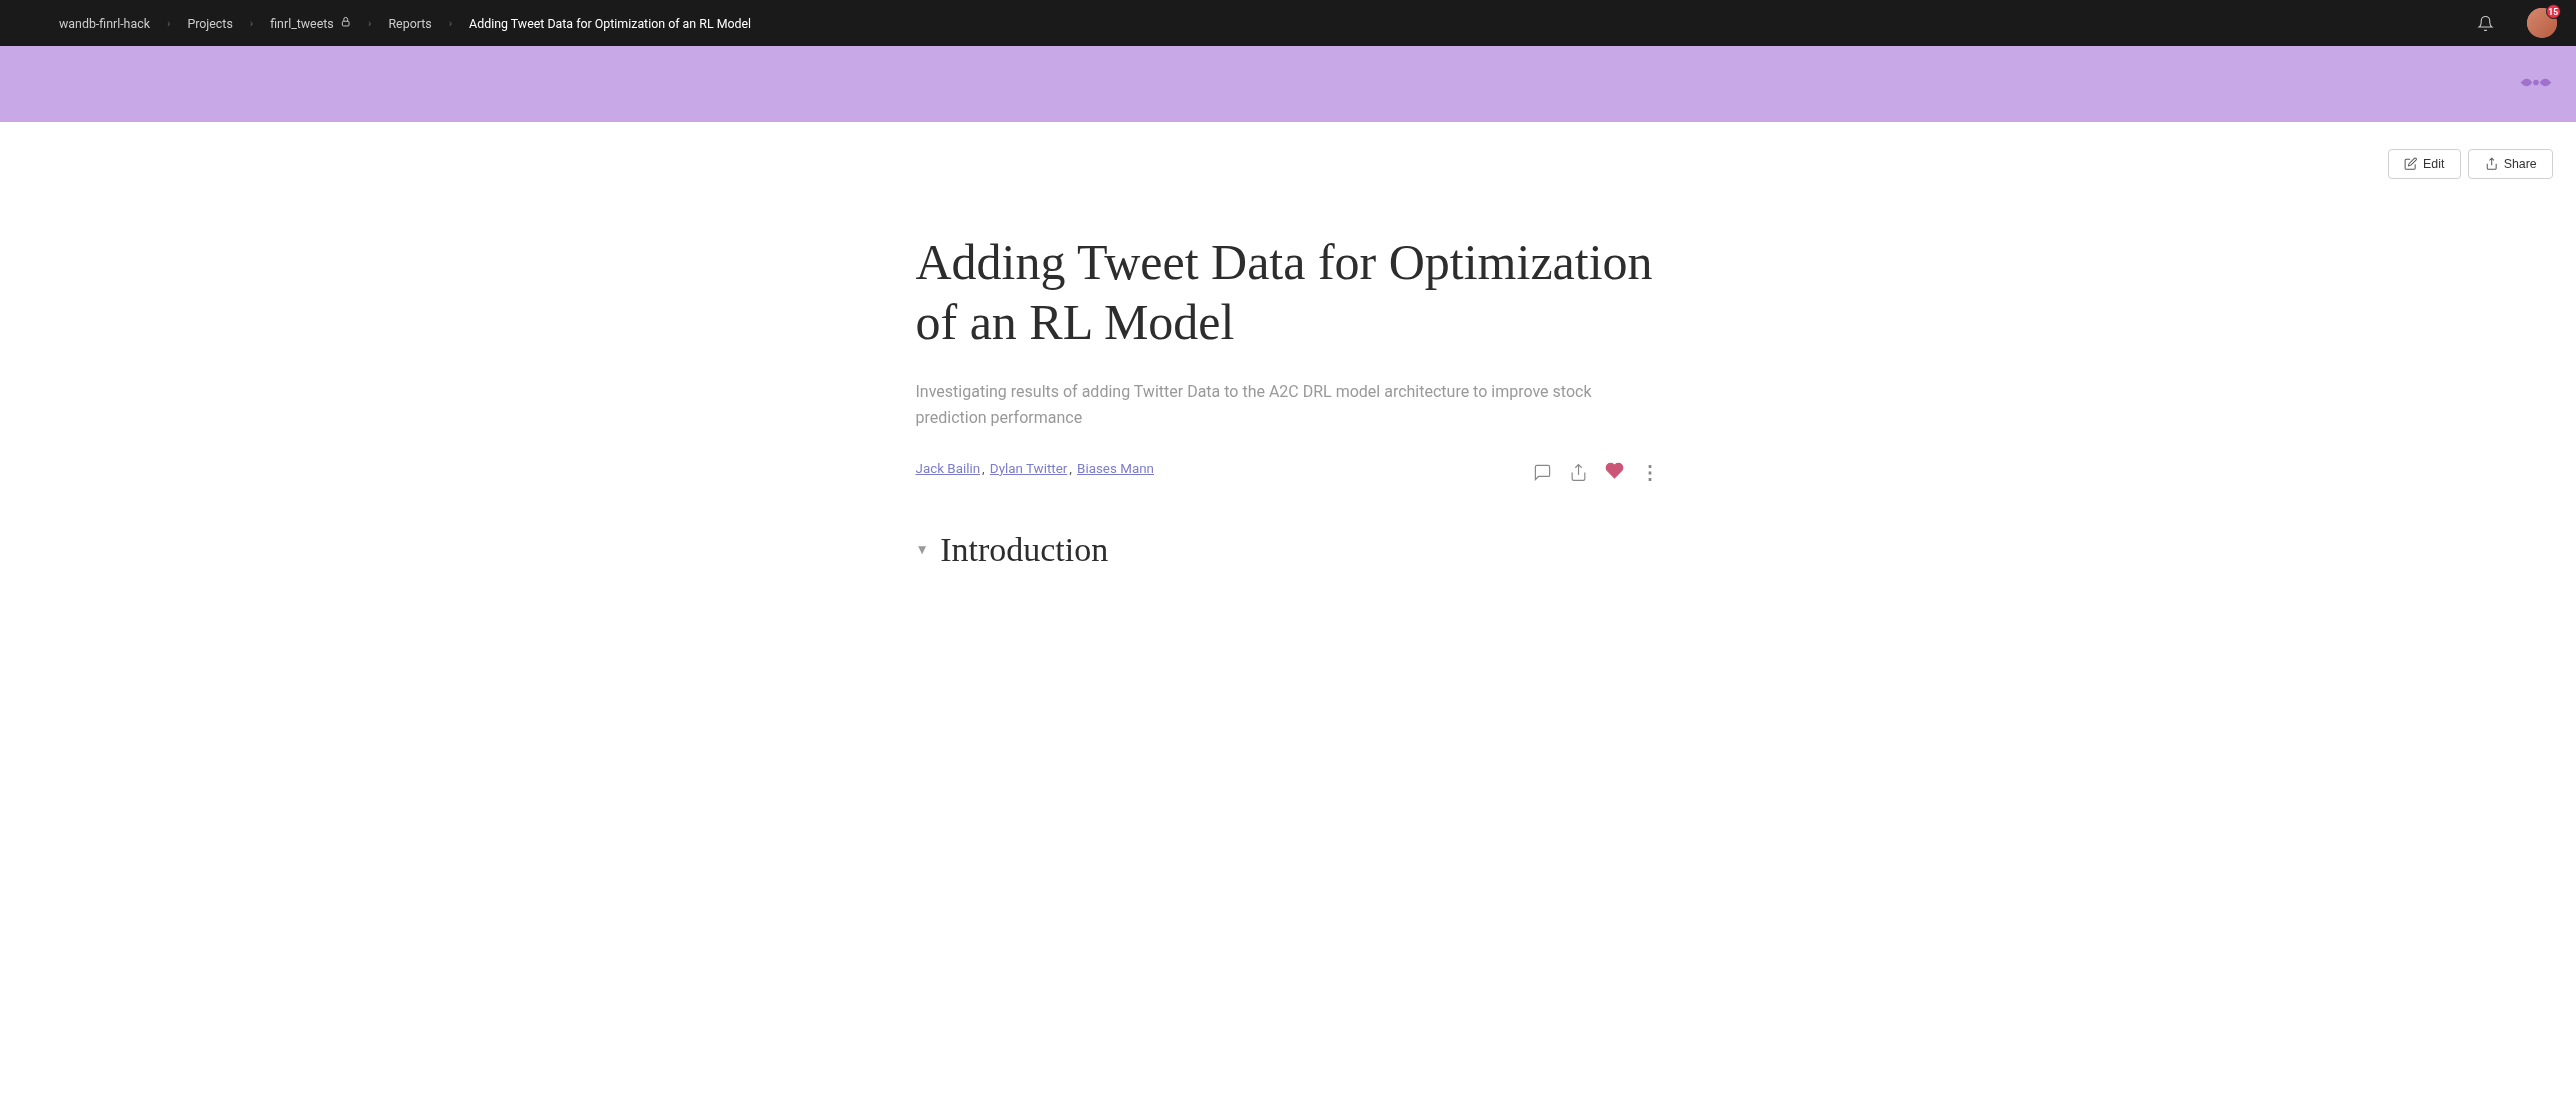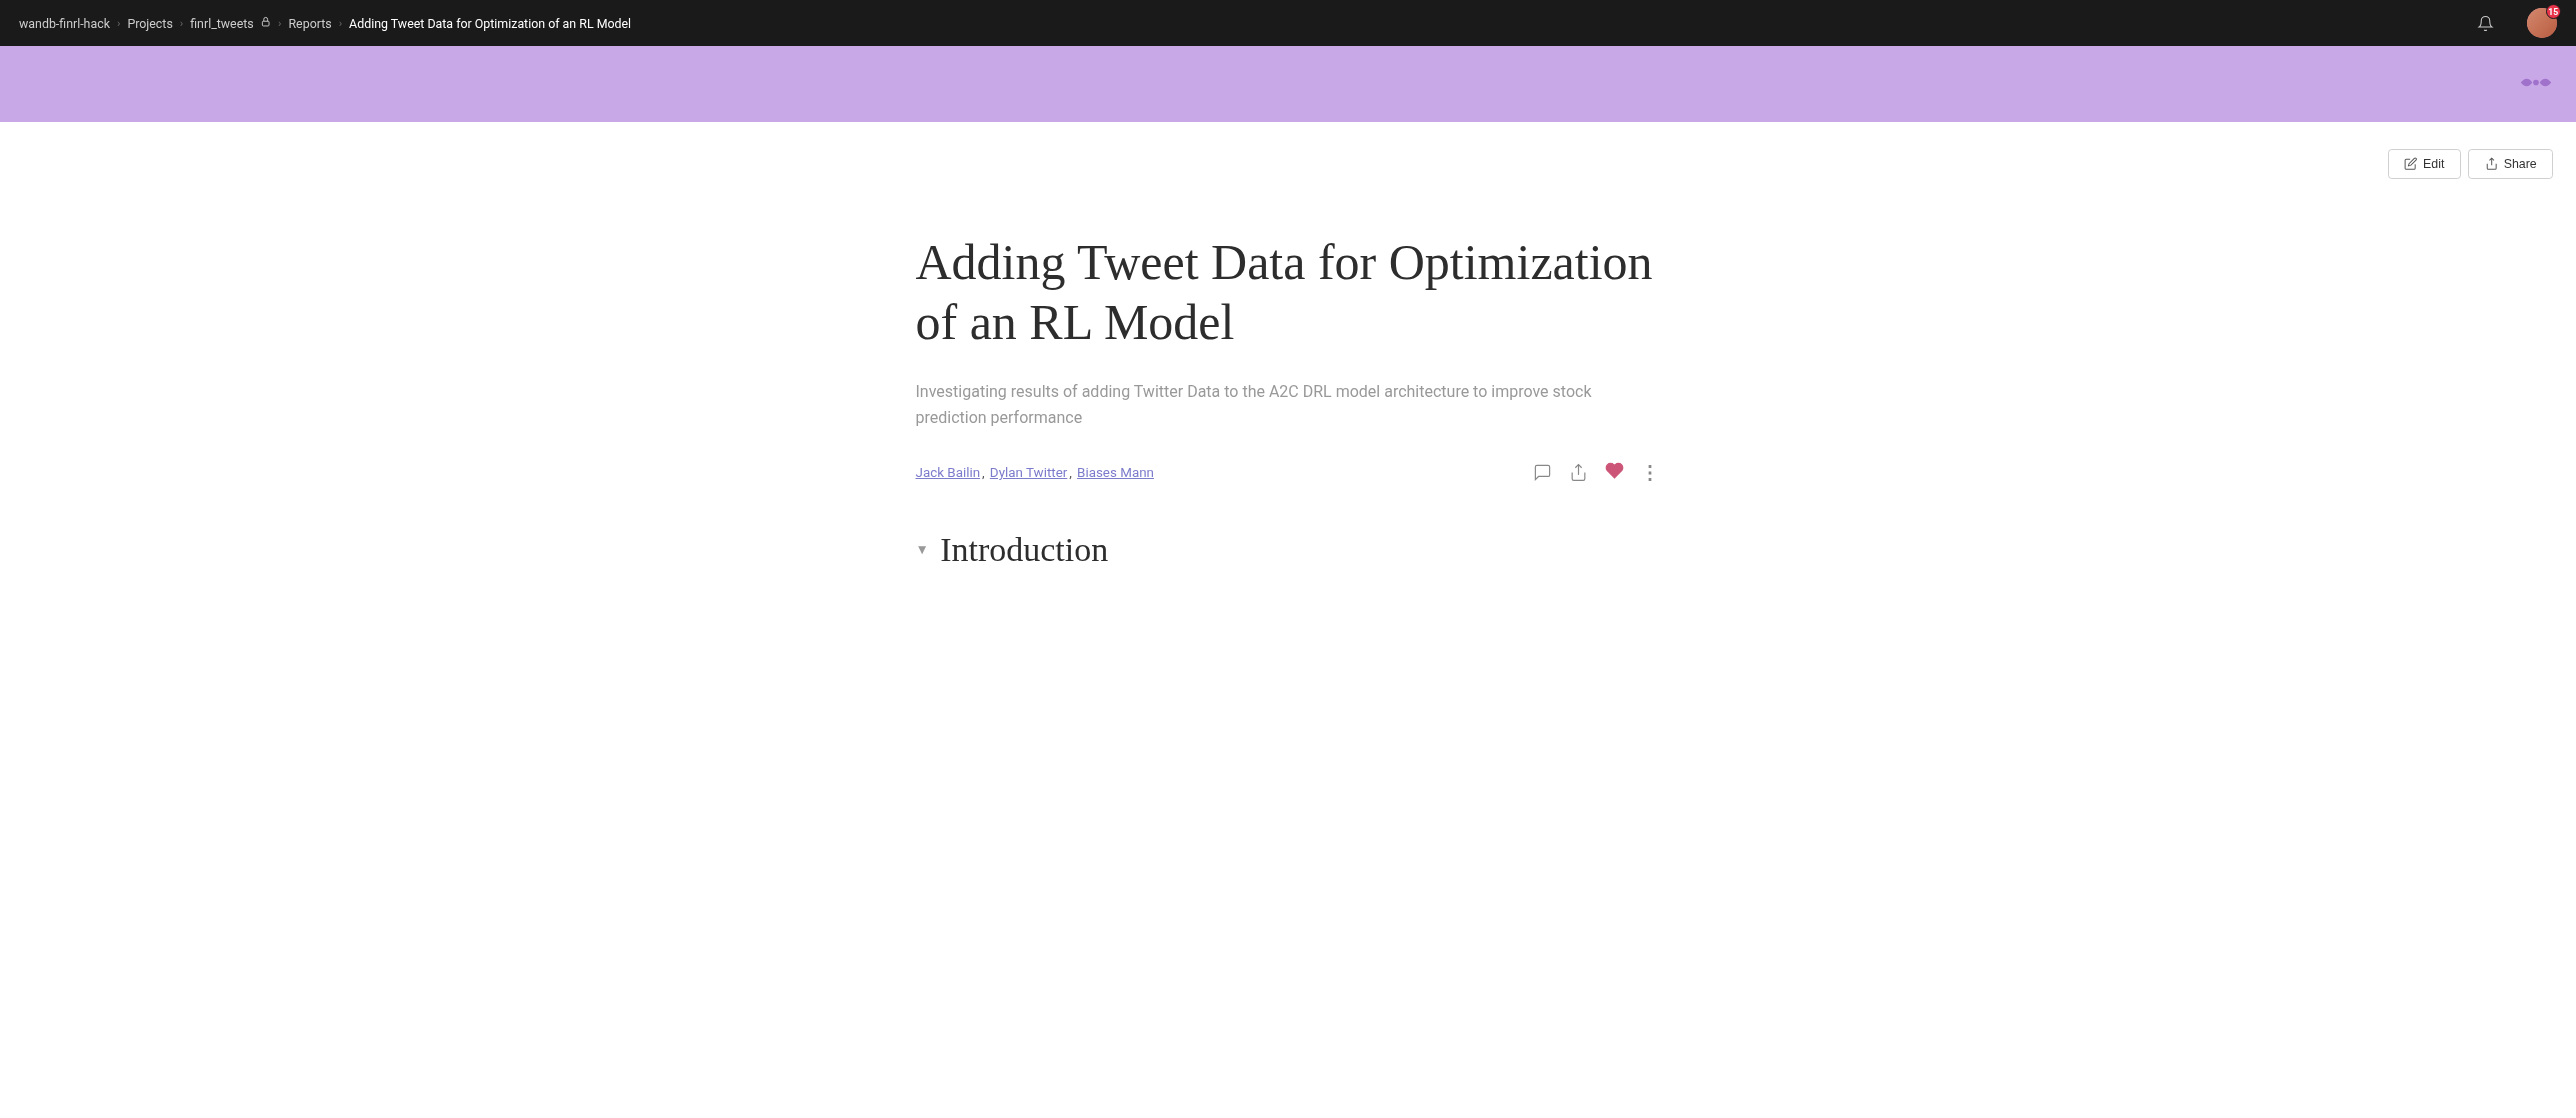--- a/index.html
+++ b/index.html
@@ -20,23 +20,24 @@
       height: 46px;
       display: flex;
       align-items: center;
       padding: 0 19px;
       justify-content: space-between;
     }
 
     .topbar-left {
       display: flex;
       align-items: flex-start;
-      gap: 7px;
+      gap: 17px;
       font-size: 12.4px;
       color: #cccccc;
+      margin-left: 40px;
     }
 
     .topbar-breadcrumb-item {
       color: #cccccc;
       text-decoration: none;
       cursor: pointer;
     }
 
     .topbar-separator {
       color: #666666;
@@ -177,21 +178,20 @@
     .report-subtitle {
       font-size: 16px;
       color: #999999;
       line-height: 1.6;
       margin-bottom: 30.5px;
       font-weight: 400;
     }
 
     .report-meta {
       display: flex;
-      align-items: center;
       justify-content: space-between;
       margin-bottom: 46px;
       margin-top: 17px;
     }
 
     .report-authors {
       display: flex;
       gap: 0;
       font-size: 13.4px;
     }

